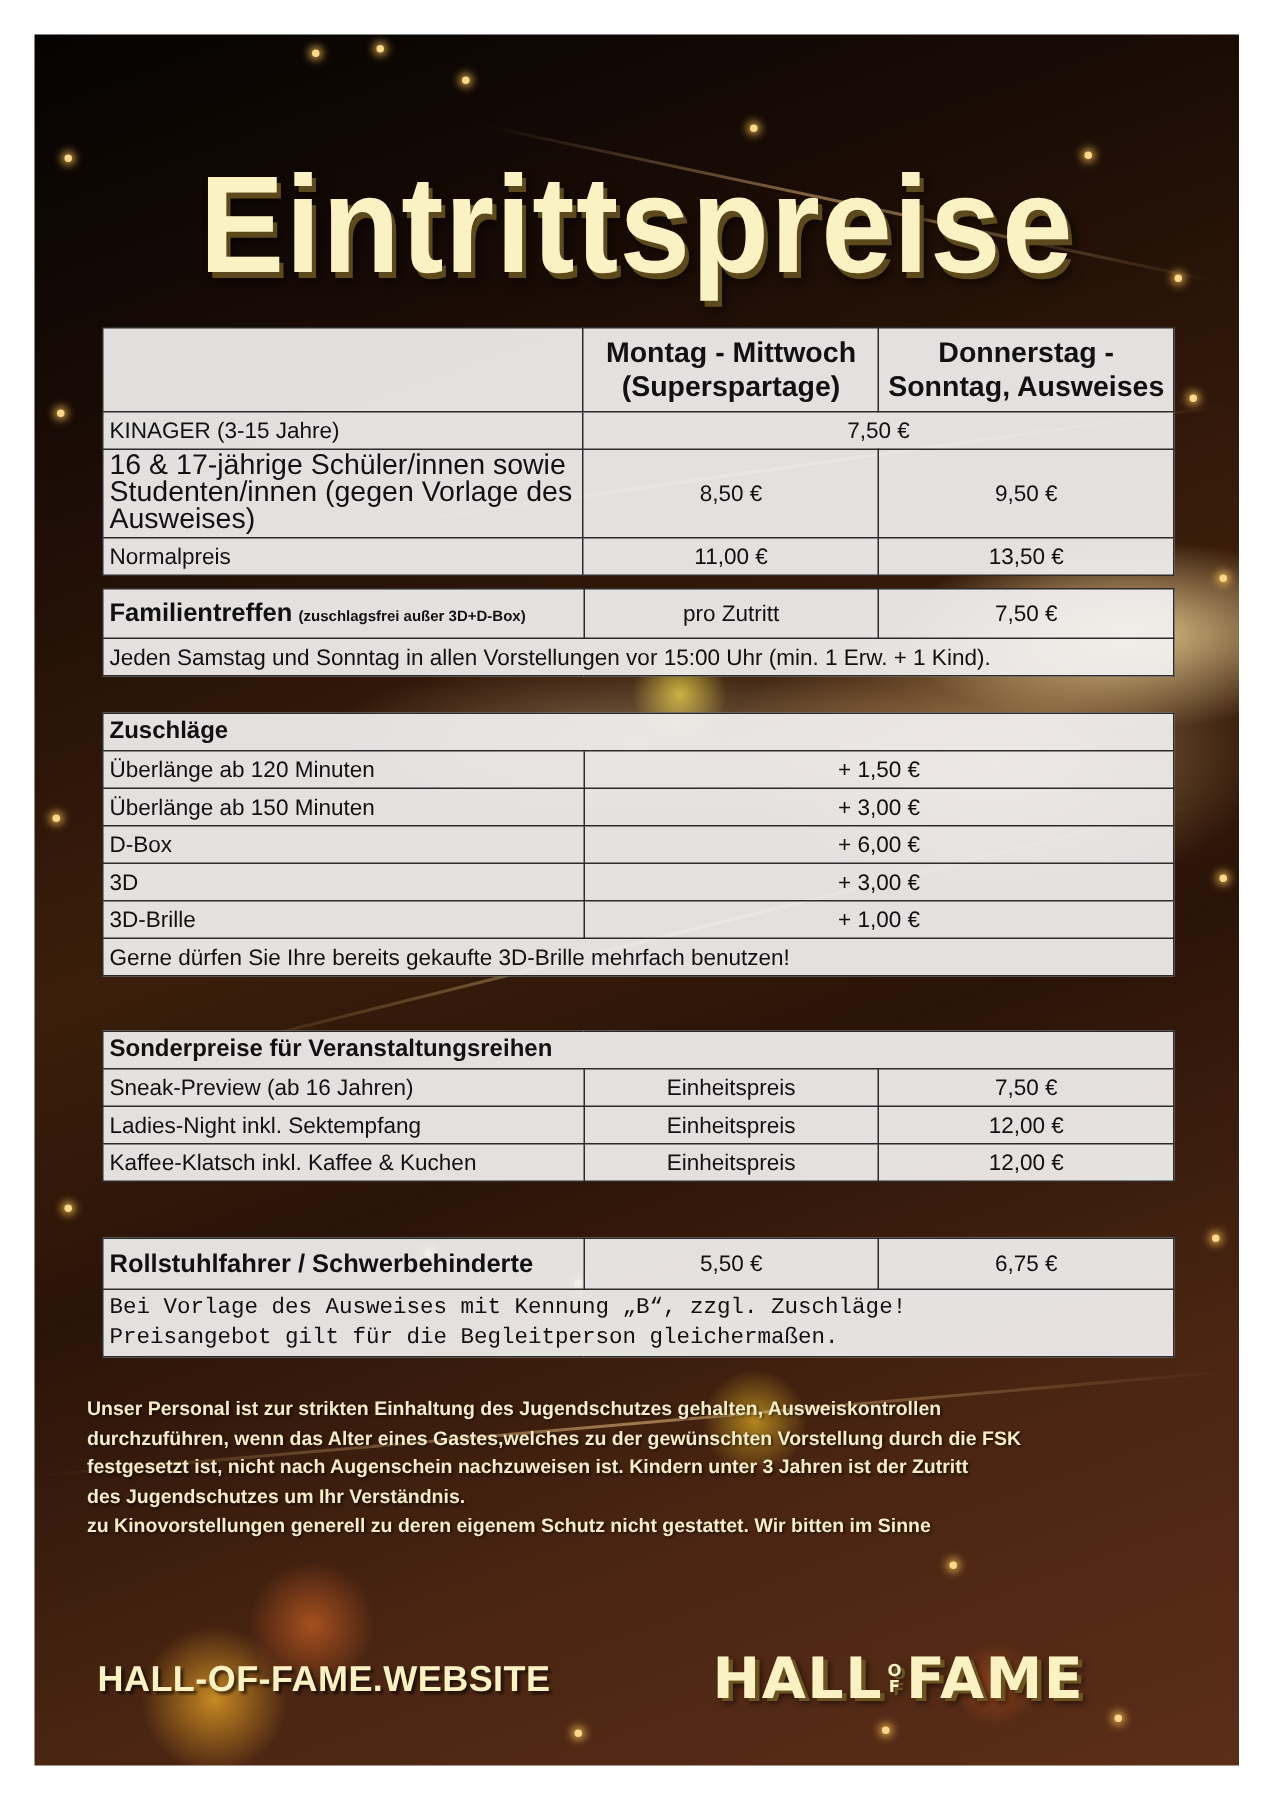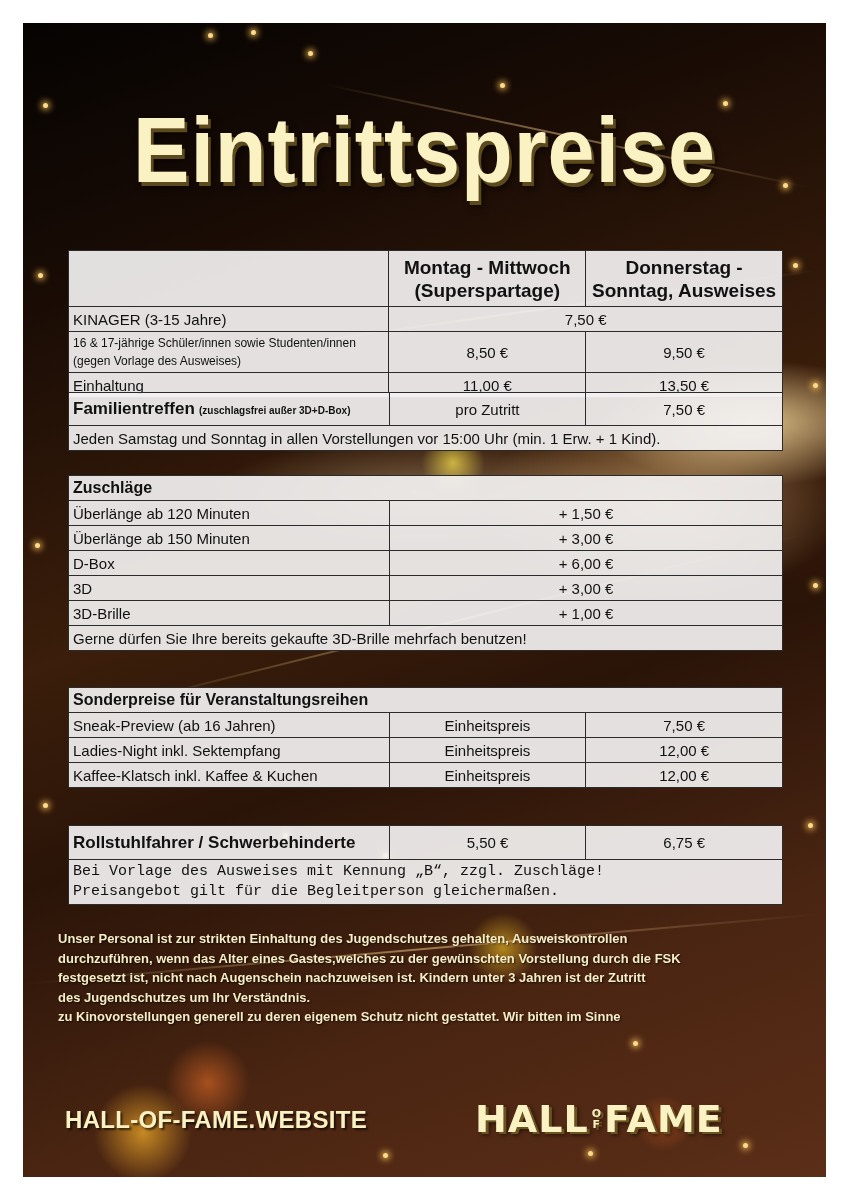--- a/index.html
+++ b/index.html
@@ -109,38 +109,38 @@
   <div class="spark" style="left:785px;top:800px;"></div>
   <div class="spark" style="left:260px;top:810px;"></div>
   <div class="spark" style="left:360px;top:830px;"></div>
   <div class="spark" style="left:610px;top:1018px;"></div>
   <div class="spark" style="left:720px;top:1120px;"></div>
   <div class="spark" style="left:360px;top:1130px;"></div>
   <div class="spark" style="left:565px;top:1128px;"></div>
 
   <div class="title">Eintrittspreise</div>
 
-  <table class="tbl" style="top:195px;margin-top:32px;">
+  <table class="tbl" style="top:195px;">
     <tbody>
         <tr>
       <td class="c1" style="height:56px;"></td>
       <td class="c2 head-cell">Montag - Mittwoch (Superspartage)</td>
       <td class="c3 head-cell">Donnerstag - Sonntag, Ausweises</td>
     </tr>
     <tr>
       <td class="c1">KINAGER (3-15 Jahre)</td>
       <td colspan="2" class="center">7,50 €</td>
     </tr>
     <tr>
-      <td class="c1 two-line" style="font-size:12px;">16 &amp; 17-jährige Schüler/innen sowie Studenten/innen (gegen Vorlage des Ausweises)</td>
+      <td class="c1 two-line" style="font-size:19px;">16 &amp; 17-jährige Schüler/innen sowie Studenten/innen (gegen Vorlage des Ausweises)</td>
       <td class="c2">8,50 €</td>
       <td class="c3">9,50 €</td>
     </tr>
     <tr>
-      <td class="c1">Einhaltung</td>
+      <td class="c1">Normalpreis</td>
       <td class="c2">11,00 €</td>
       <td class="c3">13,50 €</td>
     </tr>
   </tbody>
     </table>
 
   <table class="tbl" style="top:369px;">
     <tbody>
         <tr>
       <td class="c1" style="height:33px;margin-left:10px;">

